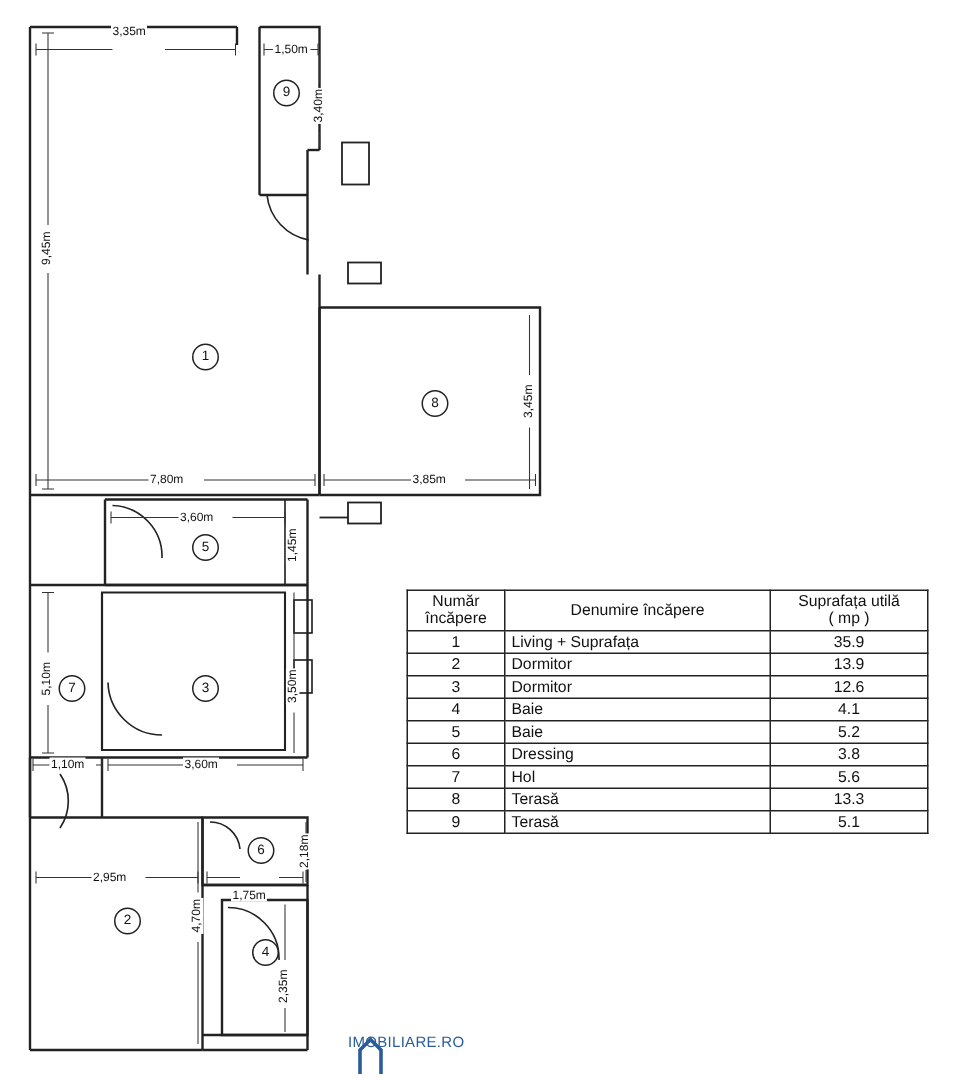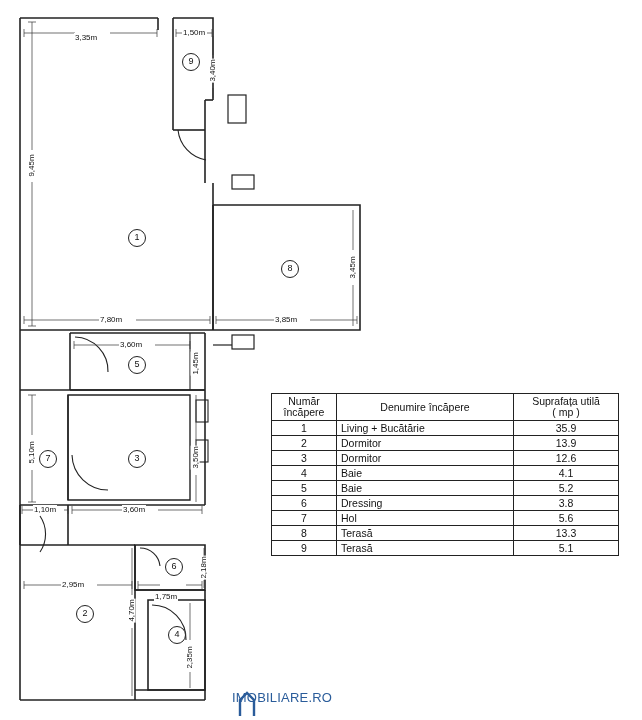--- a/index.html
+++ b/index.html
@@ -21,21 +21,21 @@
   .tbl{position:absolute;left:271px;top:393px;width:348px;border-collapse:collapse;
        background:#fff;font-size:10.5px;}
   .tbl td,.tbl th{border:1px solid #222;padding:1px 4px;font-weight:normal;color:#111;}
   .tbl th{font-size:10.5px;text-align:center;line-height:11px;padding:2px 3px;}
   .c-num{width:56px;text-align:center;margin-top:20px;}
   .c-name{padding-left:10px;}
   .c-area{width:96px;text-align:center;margin-top:48px;}
   .sumrow td{text-align:center;font-size:10.5px;padding:2px 4px;}
 
   
-  .wm{position:absolute;left:232px;top:690px;font-size:13px;color:#2a5c9a;letter-spacing:.2px;}
+  .wm{position:absolute;left:232px;top:690px;font-size:10px;color:#2a5c9a;letter-spacing:.2px;}
   .wm-logo{position:absolute;left:236px;top:688px;width:22px;height:30px;}
 </style>
 </head>
 <body>
 
 <div class="stage">
 
   <svg class="plan" viewBox="0 0 642 720">
     <g stroke="#222" fill="none" stroke-width="1.6">
 
@@ -145,21 +145,21 @@
   <div class="bubble" style="left:128px;top:229px;">1</div>
   <div class="bubble" style="left:76px;top:605px;">2</div>
   <div class="bubble" style="left:128px;top:450px;">3</div>
   <div class="bubble" style="left:168px;top:626px;">4</div>
   <div class="bubble" style="left:128px;top:356px;">5</div>
   <div class="bubble" style="left:165px;top:558px;">6</div>
   <div class="bubble" style="left:39px;top:450px;">7</div>
   <div class="bubble" style="left:281px;top:260px;">8</div>
   <div class="bubble" style="left:182px;top:53px;">9</div>
 
-  <div class="dim" style="left:74px;top:33px;">3,35m</div>
+  <div class="dim" style="left:74px;top:16px;">3,35m</div>
   <div class="dim" style="left:182px;top:28px;">1,50m</div>
   <div class="dimv" style="left:200px;top:66px;transform:rotate(-90deg);">3,40m</div>
   <div class="dimv" style="left:19px;top:161px;transform:rotate(-90deg);">9,45m</div>
   <div class="dimv" style="left:340px;top:263px;transform:rotate(-90deg);">3,45m</div>
   <div class="dim" style="left:99px;top:315px;">7,80m</div>
   <div class="dim" style="left:274px;top:315px;">3,85m</div>
   <div class="dim" style="left:119px;top:340px;">3,60m</div>
   <div class="dimv" style="left:183px;top:359px;transform:rotate(-90deg);">1,45m</div>
   <div class="dimv" style="left:19px;top:448px;transform:rotate(-90deg);">5,10m</div>
   <div class="dimv" style="left:183px;top:453px;transform:rotate(-90deg);">3,50m</div>
@@ -181,21 +181,21 @@
         <th class="c-name">Denumire încăpere</th>
         <th class="c-area">
           <span>Suprafața utilă</span><br>
           <span>( mp )</span>
         </th>
       </tr>
     </thead>
     <tbody>
       <tr>
         <td class="c-num">1</td>
-        <td class="c-name">Living + Bucătărie</td>
+        <td class="c-name">Living + Suprafața</td>
         <td class="c-area">35.9</td>
       </tr>
       <tr>
         <td class="c-num">2</td>
         <td class="c-name">Dormitor</td>
         <td class="c-area">13.9</td>
       </tr>
       <tr>
         <td class="c-num">3</td>
         <td class="c-name">Dormitor</td>

